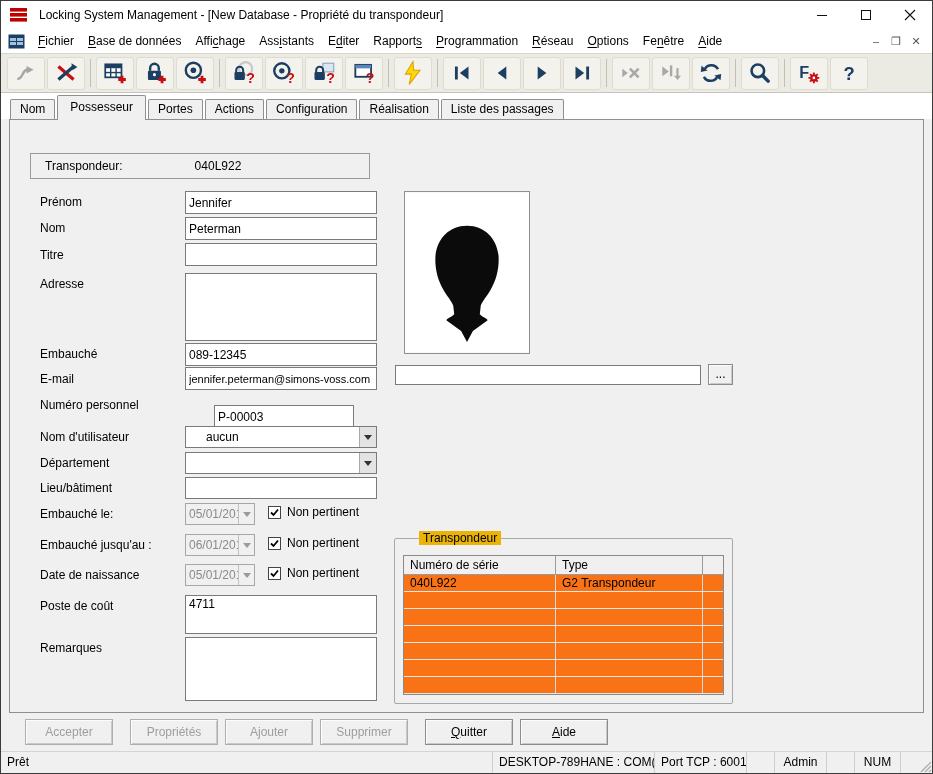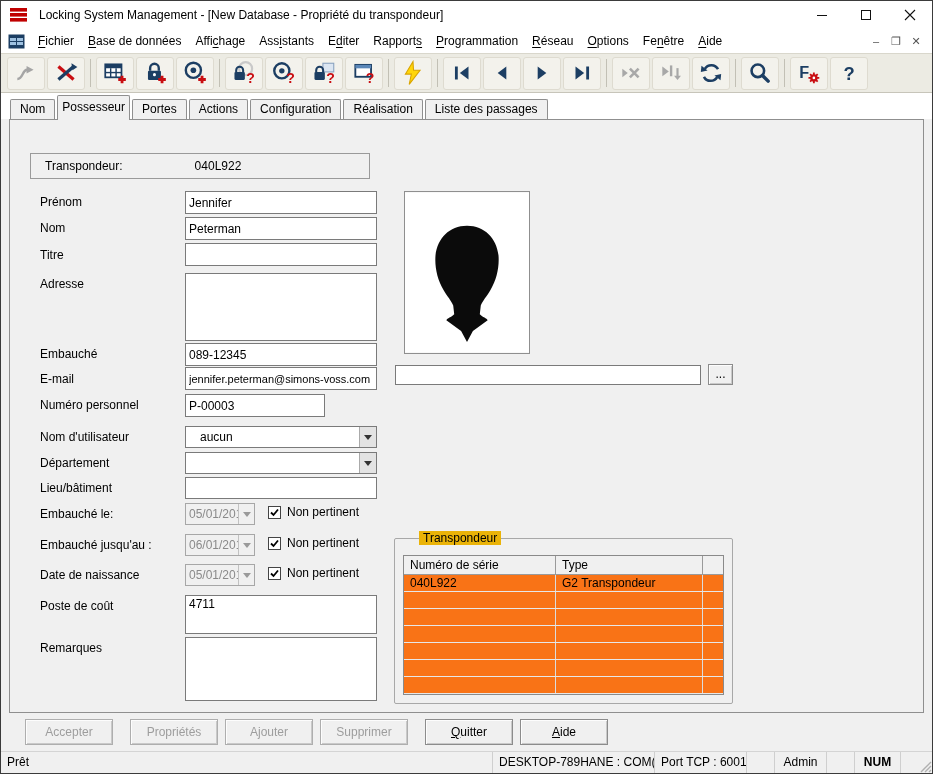--- a/index.html
+++ b/index.html
@@ -28,33 +28,33 @@
 
   
   .toolbar { height:40px; background:#ecebe3; border-top:1px solid #d9d7cc; border-bottom:1px solid #c7c5ba; display:flex; align-items:center; padding-left:5px; flex:0 0 auto; }
   .tbtn { width:38px; height:33px; margin:0 1px; background:#f3f2ec; border:1px solid #dedbd0; border-radius:3px; display:flex; align-items:center; justify-content:center; }
   .tsep { width:1px; height:28px; background:#c2c0b5; margin:0 4px; }
 
   
   .dialog { flex:1; display:flex; flex-direction:column; background:#f0f0f0; }
   .tabstrip { height:26px; background:#fff; display:flex; align-items:flex-end; padding-left:9px; flex:0 0 auto; position:relative; z-index:2; }
   .tab { background:#f0f0f0; border:1px solid #8f8f8f; border-bottom:none; border-radius:2px 2px 0 0; padding:0 9px; height:20px; line-height:19px; margin-right:2px; }
-  .tab.active { height:25px; line-height:23px; margin-bottom:-1px; z-index:3; position:relative; padding:0 4px; }
+  .tab.active { height:25px; line-height:23px; margin-bottom:-1px; z-index:3; position:relative; padding:0 12px; }
 
   .panel { position:relative; margin:0 8px; height:594px; background:#f0f0f0; border:1px solid #8f8f8f; z-index:1; }
 
   .flabel { position:absolute; left:30px; white-space:nowrap; }
   .header-box { position:absolute; left:20px; top:33px; width:340px; height:26px; border:1px solid #9a9a9a; background:#f0f0f0; display:flex; align-items:center; }
   .header-box .hl { margin-left:14px; }
   .header-box .hv { margin-left:72px; }
 
   .tinput { position:absolute; left:175px; width:192px; height:23px; border:1px solid #7a7a7a; background:#fff; font-family:"Liberation Sans",sans-serif; font-size:12px; padding:0 3px; }
   .tarea  { position:absolute; left:175px; width:192px; border:1px solid #7a7a7a; background:#fff; font-family:"Liberation Sans",sans-serif; font-size:12px; padding:1px 3px; resize:none; }
   .combo { position:absolute; left:175px; width:192px; height:22px; border:1px solid #7a7a7a; background:#fff; display:flex; }
-  .combo .cval { flex:1; line-height:20px; padding-left:14px; overflow:hidden;border-radius:9px; }
+  .combo .cval { flex:1; line-height:20px; padding-left:20px; overflow:hidden;border-radius:9px; }
   .combo .carr { width:17px; background:#e3e3e3; border-left:1px solid #aaa; display:flex; align-items:center; justify-content:center; }
   .arr-dn { width:0; height:0; border-left:4px solid transparent; border-right:4px solid transparent; border-top:5px solid #333; }
 
   .datecombo { position:absolute; left:175px; width:70px; height:22px; border:1px solid #a7a7a7; background:#f0f0f0; display:flex; }
   .datecombo .cval { flex:1; line-height:20px; padding-left:3px; color:#8a8a8a; overflow:hidden; white-space:nowrap; }
   .datecombo .carr { width:16px; border-left:1px solid #c2c2c2; display:flex; align-items:center; justify-content:center; }
   .datecombo .arr-dn { border-top-color:#9a9a9a; }
 
   .cbrow { position:absolute; left:258px; display:flex; align-items:center; }
   .cbbox { width:13px; height:13px; background:#fff; border:1px solid #444; display:flex; align-items:center; justify-content:center; margin-right:6px; }
@@ -320,21 +320,21 @@
       <div class="flabel" style="top:448px">Date de naissance</div>
       <div class="flabel" style="top:479px">Poste de coût</div>
       <div class="flabel" style="top:521px">Remarques</div>
 
       <input class="tinput" style="top: 71px;" value="Jennifer">
       <input class="tinput" style="top: 97px;" value="Peterman">
       <input class="tinput" style="top: 123px;" value="">
       <textarea class="tarea" style="top: 153px; height: 68px;"></textarea>
       <input class="tinput" style="top: 223px;" value="089-12345">
       <input class="tinput" style="top: 247px; font-size: 11px;" value="jennifer.peterman@simons-voss.com">
-      <input class="tinput" style="top: 274px; width: 140px;" value="P-00003">
+      <input class="tinput" style="top: 285px; width: 140px; margin-left: 29px;" value="P-00003">
 
       <div class="combo" style="top:306px">
         <span class="cval">aucun</span>
         <span class="carr">
             <span class="arr-dn"></span>
           </span>
       </div>
       <div class="combo" style="top:332px">
         <span class="cval"></span>
         <span class="carr">
@@ -465,21 +465,21 @@
   </div>
 
   <div class="statusbar">
     <div class="status-left">Prêt</div>
     <div id="status-cells" style="display:flex;">
         <div class="status-cell" style="width: 162px;">DESKTOP-789HANE : COM(*)</div>
         <div class="status-cell" style="width: 92px;">Port TCP : 6001</div>
         <div class="status-cell" style="width: 28px;"></div>
         <div class="status-cell" style="width: 52px;">Admin</div>
         <div class="status-cell" style="width: 28px;"></div>
-        <div class="status-cell" style="width: 46px; font-weight: bold;">NUM</div>
+        <div class="status-cell" style="width: 46px;">NUM</div>
         <div class="status-cell" style="width: 16px;"></div>
       </div>
     <div class="grip">
       <svg width="13" height="13" viewBox="0 0 13 13">
           <path d="M12 2L2 12M12 6L6 12M12 10l-2 2" stroke="#b0b0b0" stroke-width="1.4"></path>
         </svg>
     </div>
   </div>
 
 </div>

